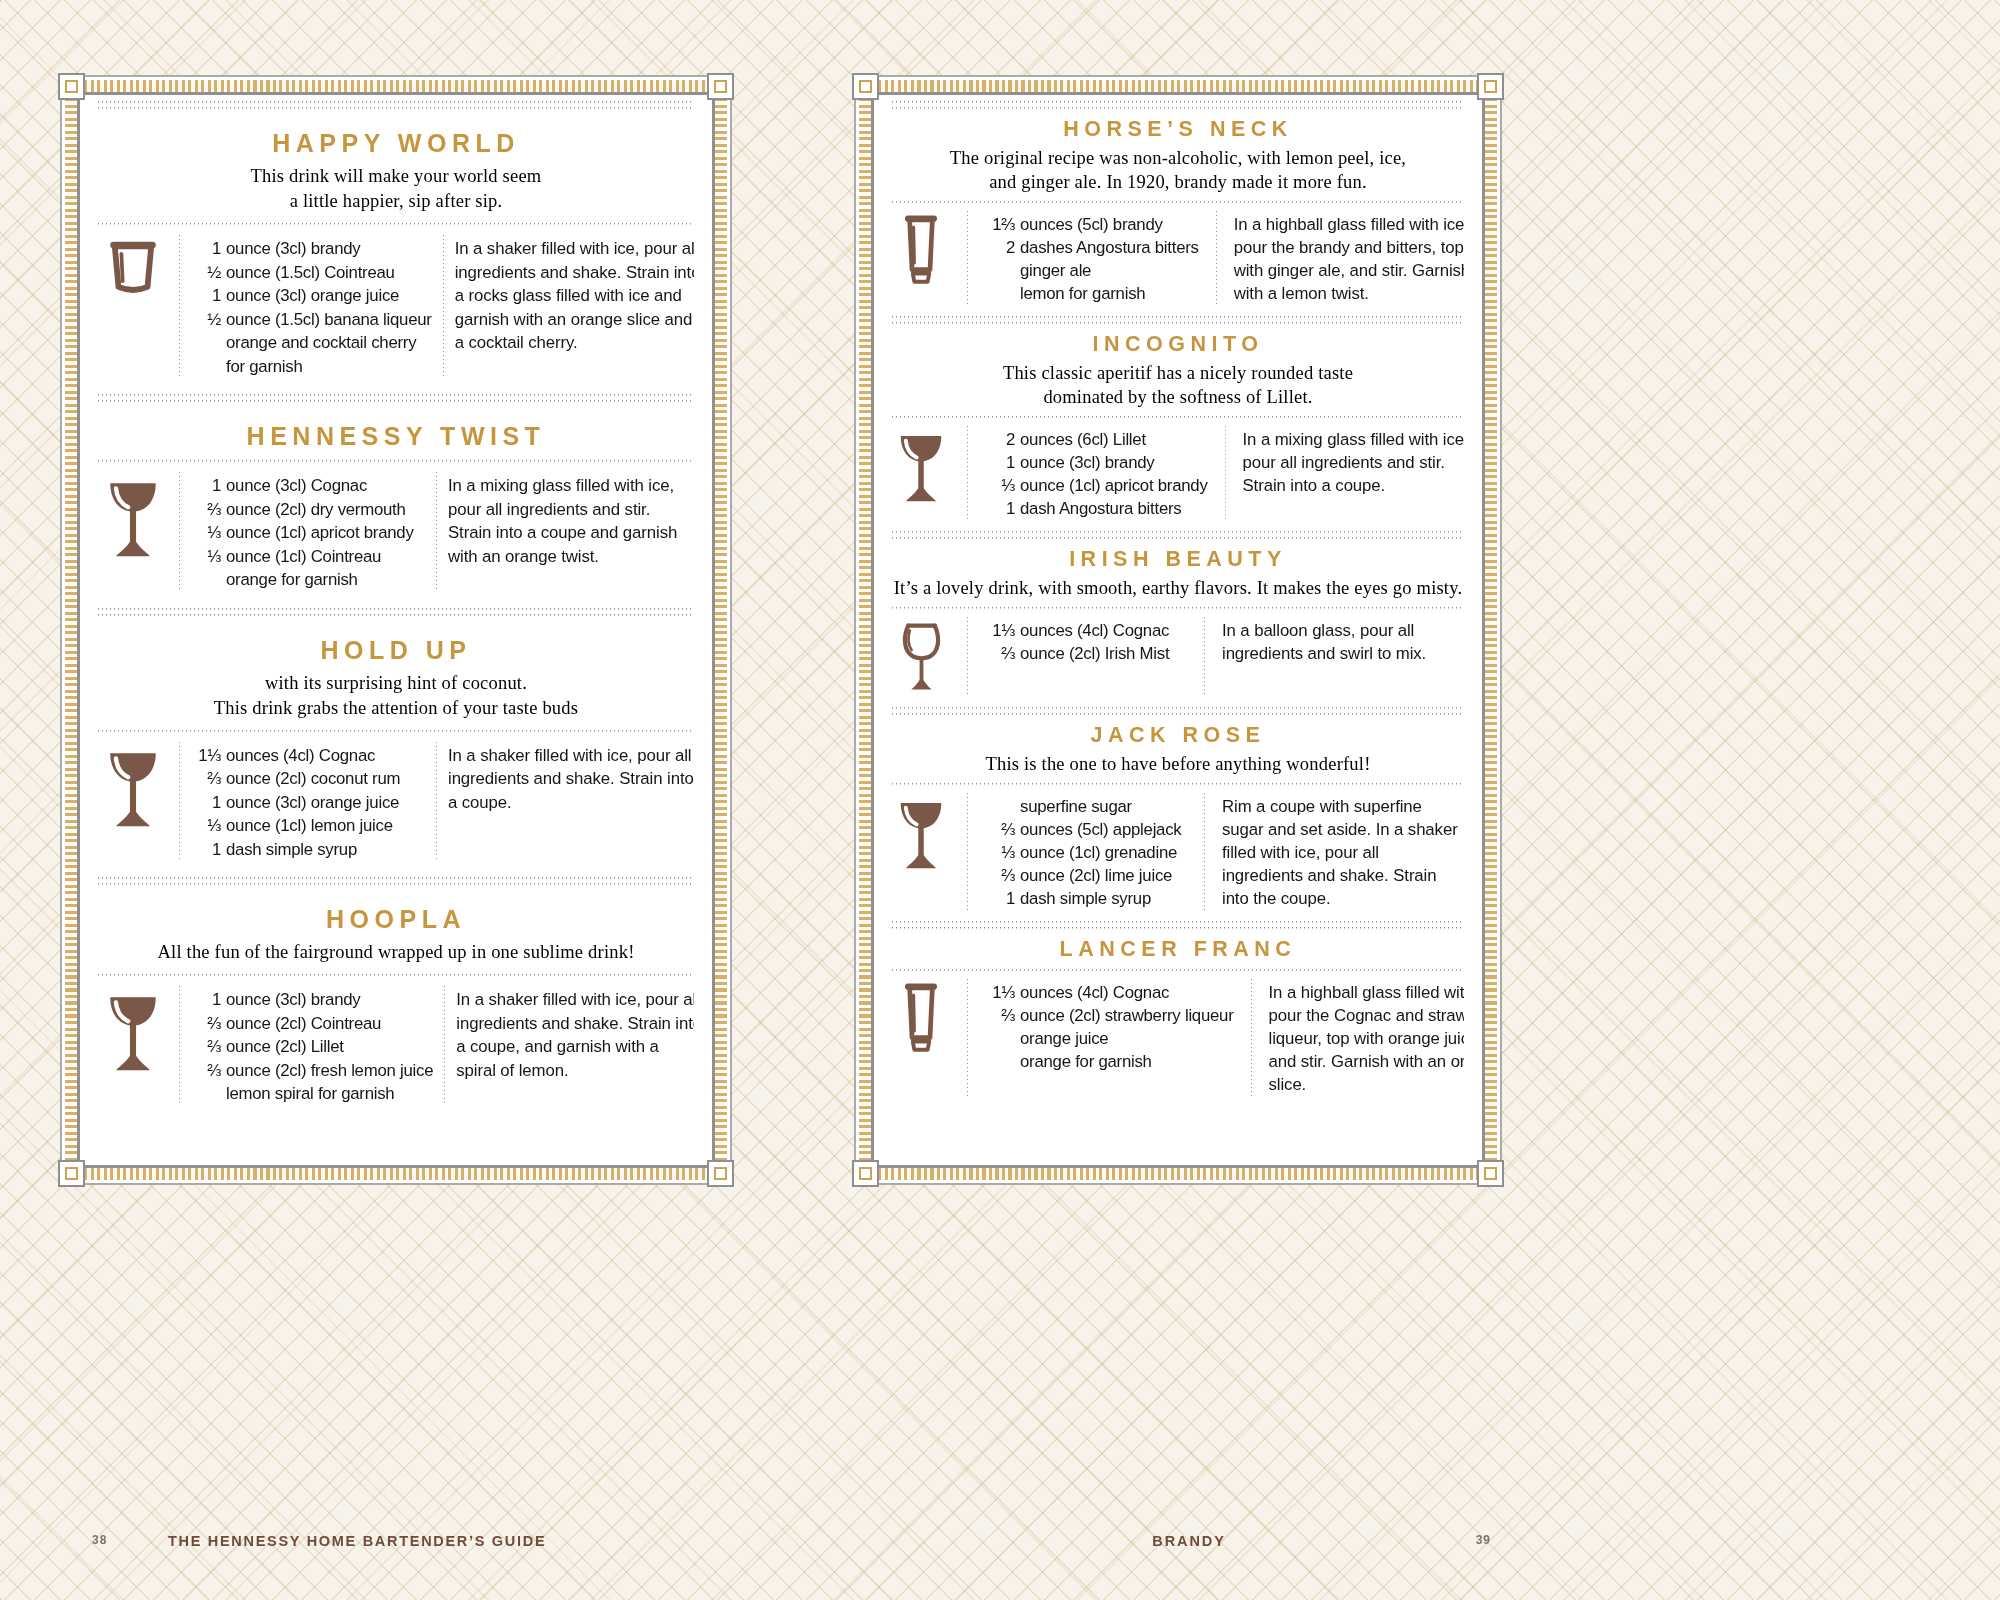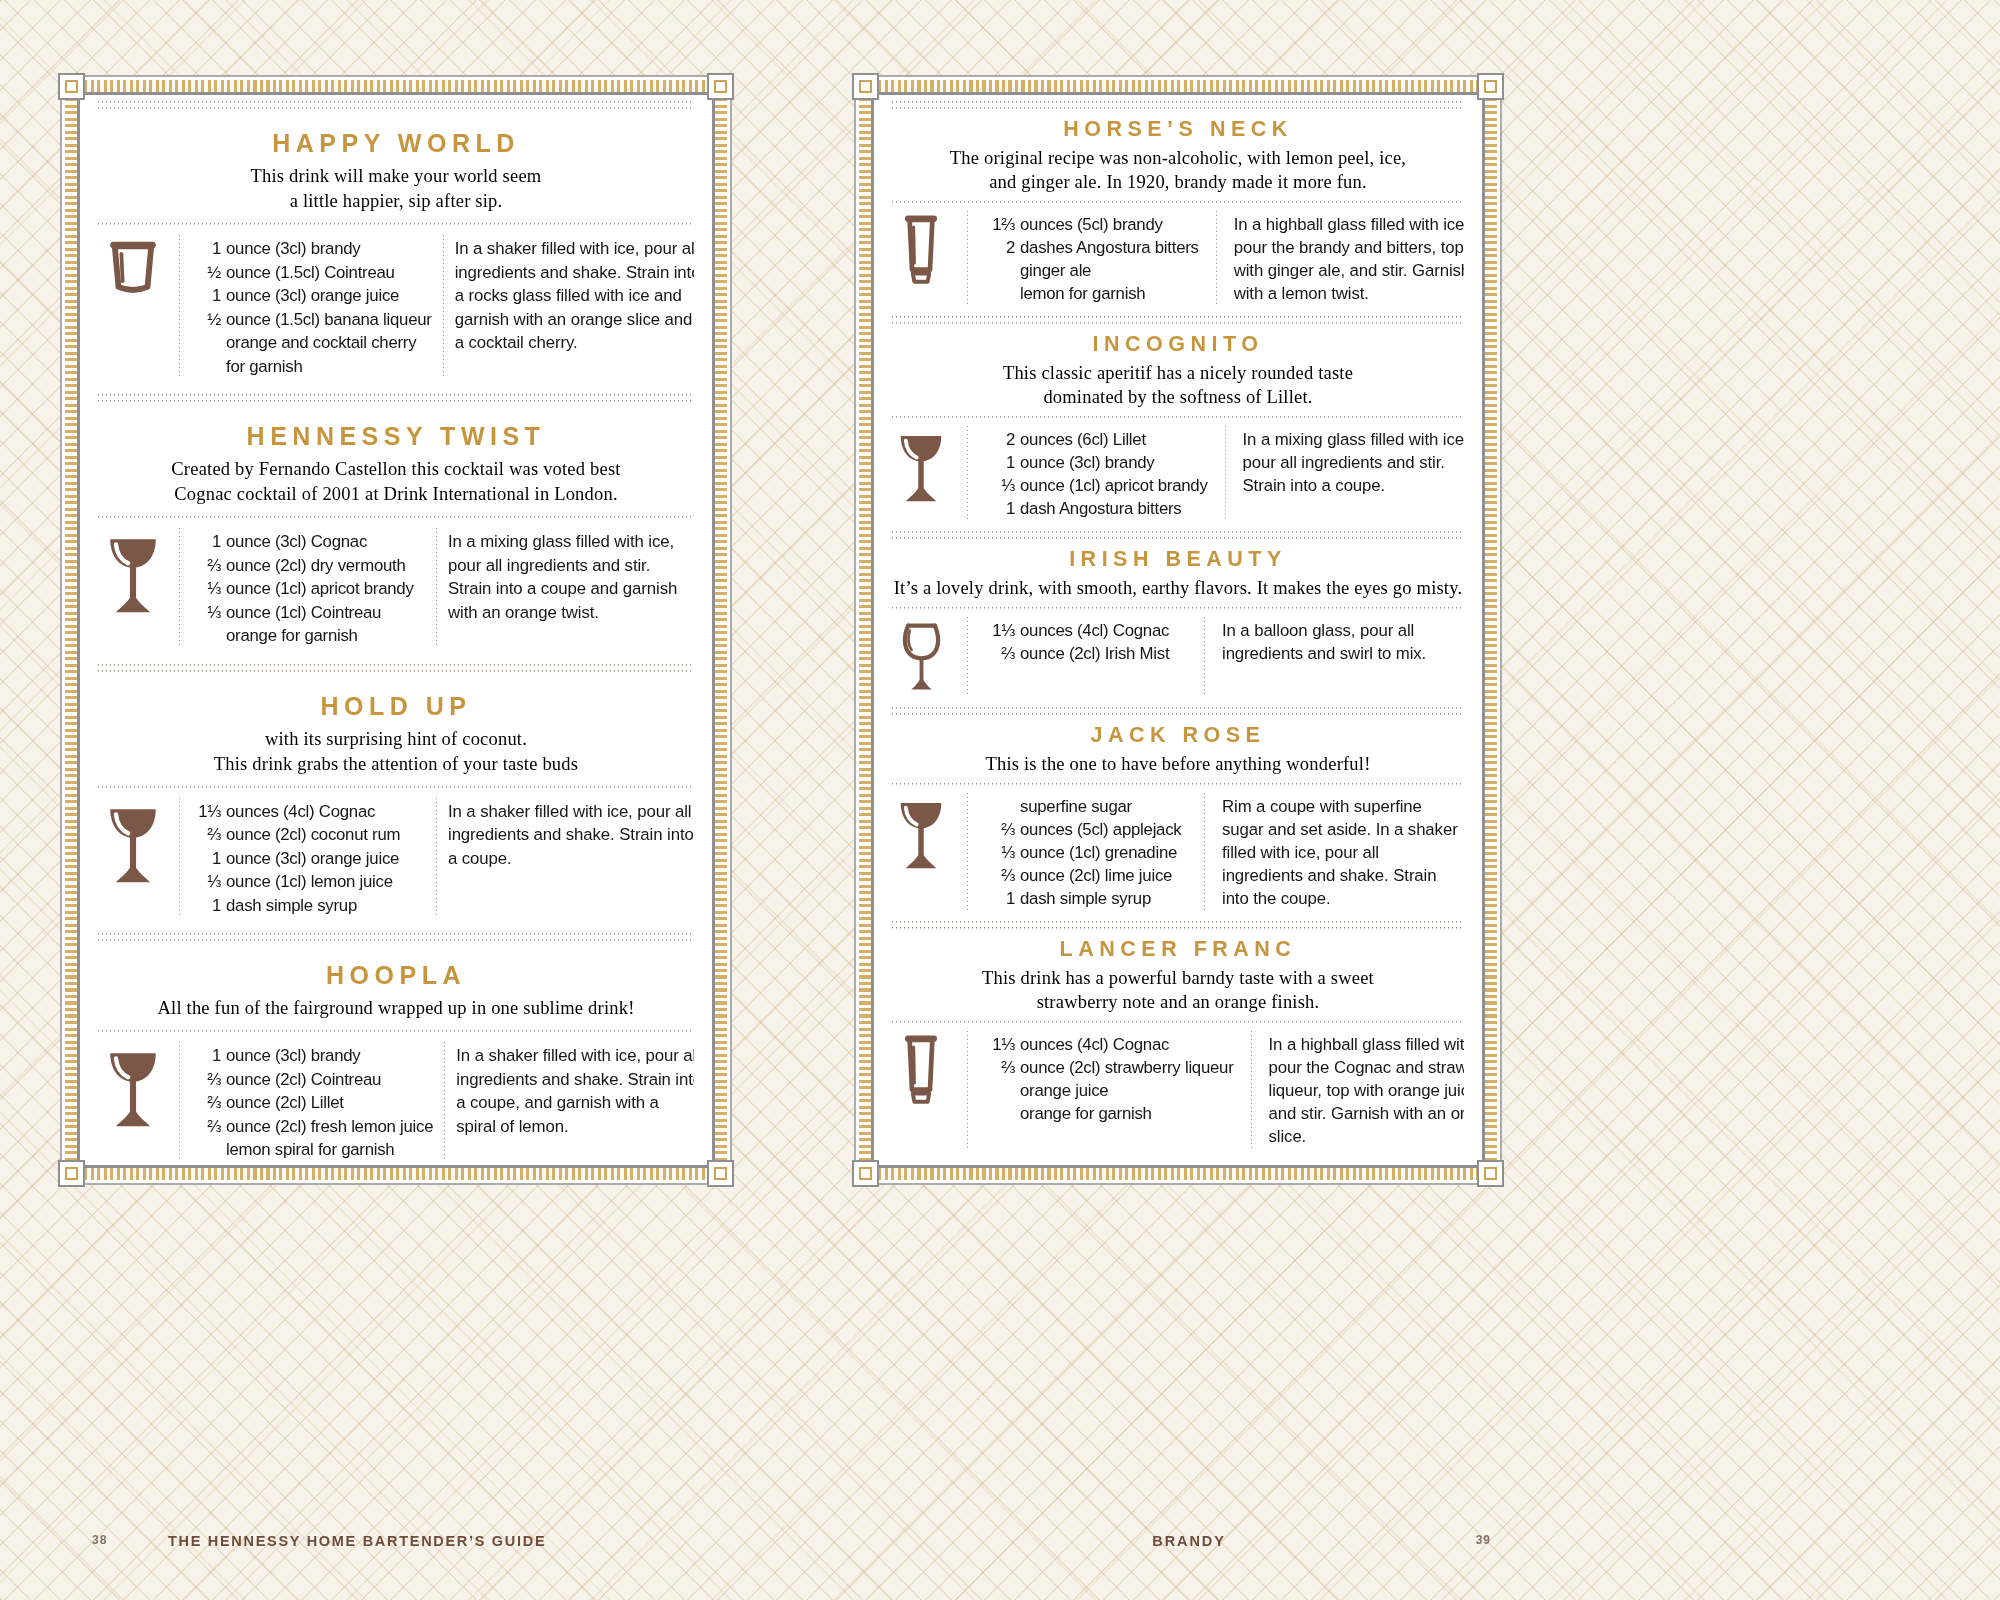--- a/index.html
+++ b/index.html
@@ -148,24 +148,20 @@
               <div class="iline"><span class="q"></span><span>for garnish</span></div>
             </div>
       <div class="vsep"></div>
       <div class="instr">In a shaker filled with ice, pour all ingredients and shake. Strain into a rocks glass filled with ice and garnish with an orange slice and a cocktail cherry.</div>
     </div>
   </section>
 
   <section class="recipe">
     <div class="dots2"></div>
     <h2 class="rtitle">HENNESSY TWIST</h2>
-    <div class="desc">
-            <div>Created by Fernando Castellon this cocktail was voted best</div>
-            <div>Cognac cocktail of 2001 at Drink International in London.</div>
-          </div>
     <div class="dots1"></div>
     <div class="row">
       <div class="icon-cell">
         <svg class="glass g-coupe">
                 <use href="#icon-coupe"></use>
               </svg>
       </div>
       <div class="vsep"></div>
       <div class="ing">
               <div class="iline"><span class="q">1</span><span>ounce (3cl) Cognac</span></div>
@@ -341,24 +337,20 @@
               <div class="iline"><span class="q">1</span><span>dash simple syrup</span></div>
             </div>
       <div class="vsep"></div>
       <div class="instr">Rim a coupe with superfine sugar and set aside. In a shaker filled with ice, pour all ingredients and shake. Strain into the coupe.</div>
     </div>
   </section>
 
   <section class="recipe">
     <div class="dots2"></div>
     <h2 class="rtitle">LANCER FRANC</h2>
-    <div class="desc">
-            <div>This drink has a powerful barndy taste with a sweet</div>
-            <div>strawberry note and an orange finish.</div>
-          </div>
     <div class="dots1"></div>
     <div class="row">
       <div class="icon-cell">
         <svg class="glass g-highball">
                 <use href="#icon-highball"></use>
               </svg>
       </div>
       <div class="vsep"></div>
       <div class="ing">
               <div class="iline"><span class="q">1⅓</span><span>ounces (4cl) Cognac</span></div>

